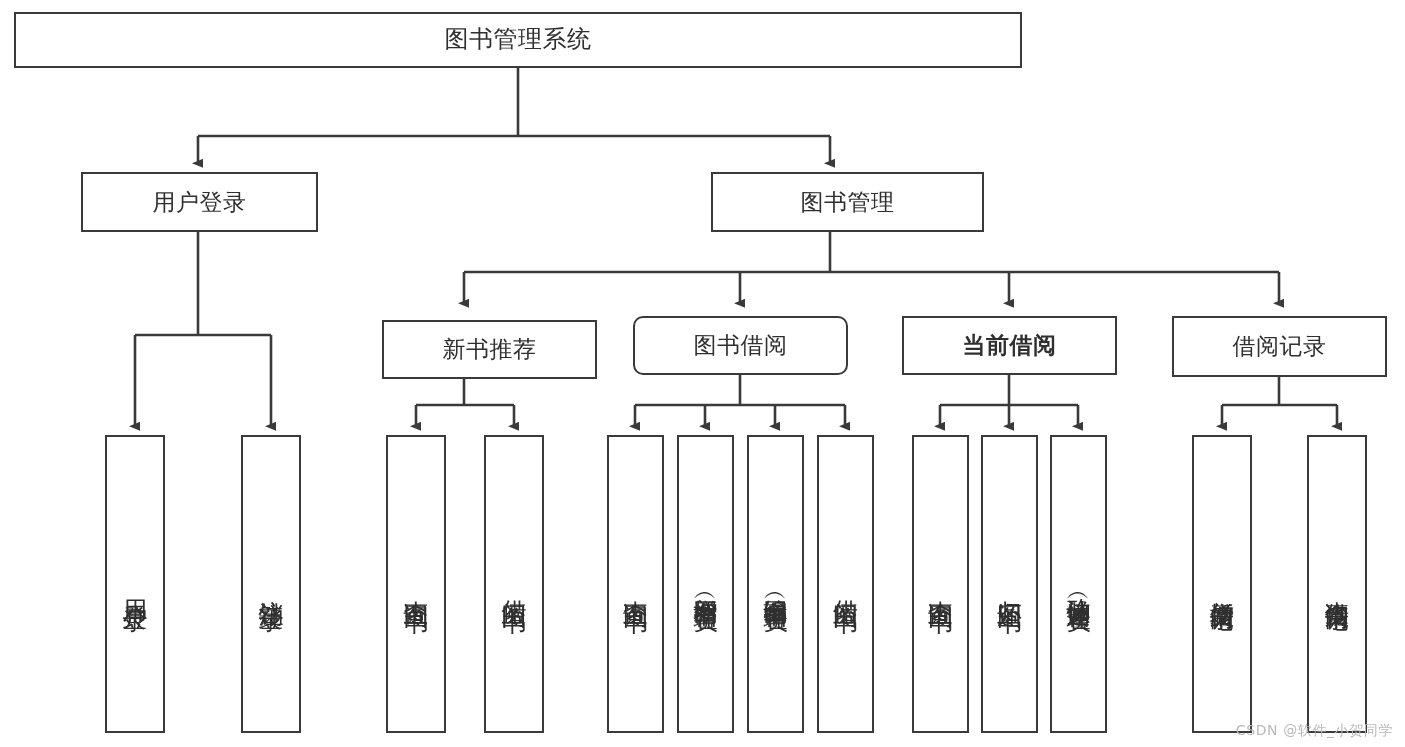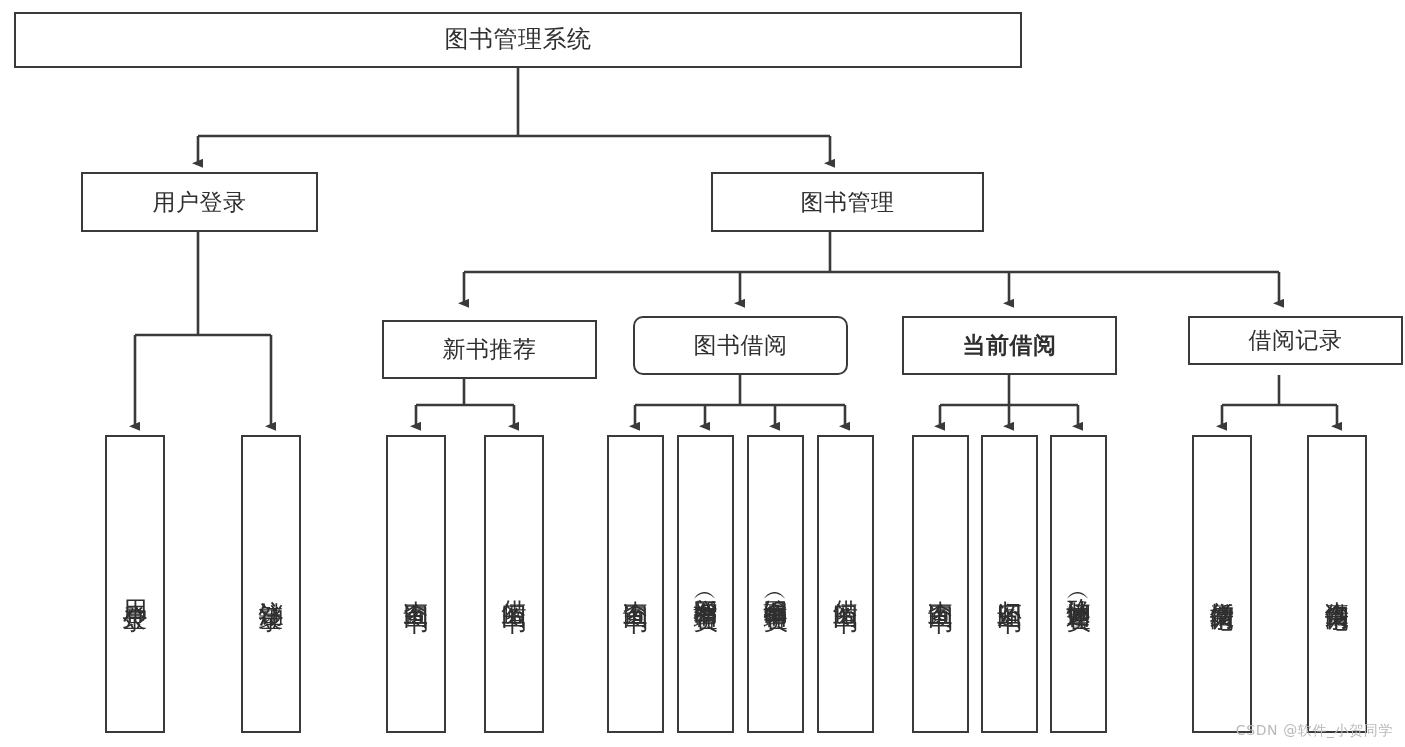--- a/index.html
+++ b/index.html
@@ -151,21 +151,21 @@
 
   <div class="node horiz" style="left:360px; top:320px; width:215px; height:59px;margin-left:22px;">
     <span class="label">新书推荐</span>
   </div>
   <div class="node horiz" style="left:633px; top:316px; width:215px; height:59px;border-radius:10px;">
     <span class="label">图书借阅</span>
   </div>
   <div class="node horiz" style="left:902px; top:316px; width:215px; height:59px;font-weight:bold;">
     <span class="label">当前借阅</span>
   </div>
-  <div class="node horiz" style="left:1172px; top:316px; width:215px; height:49px;margin-left:16px;">
+  <div class="node horiz" style="left:1172px; top:316px; width:215px; height:61px;">
     <span class="label">借阅记录</span>
   </div>
 
   <div class="node vert" style="left:105px; top:435px; width:60px; height:298px;">
     <span class="label">用户登录</span>
   </div>
   <div class="node vert" style="left:241px; top:435px; width:60px; height:298px;">
     <span class="label">注销登录</span>
   </div>
 

